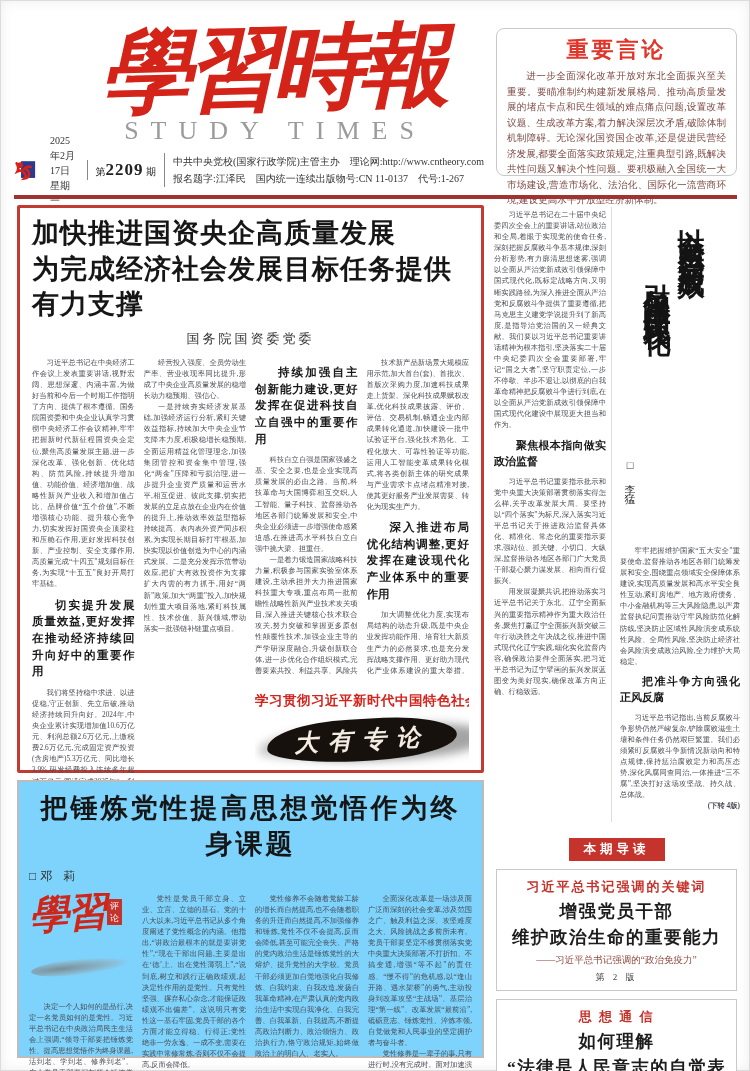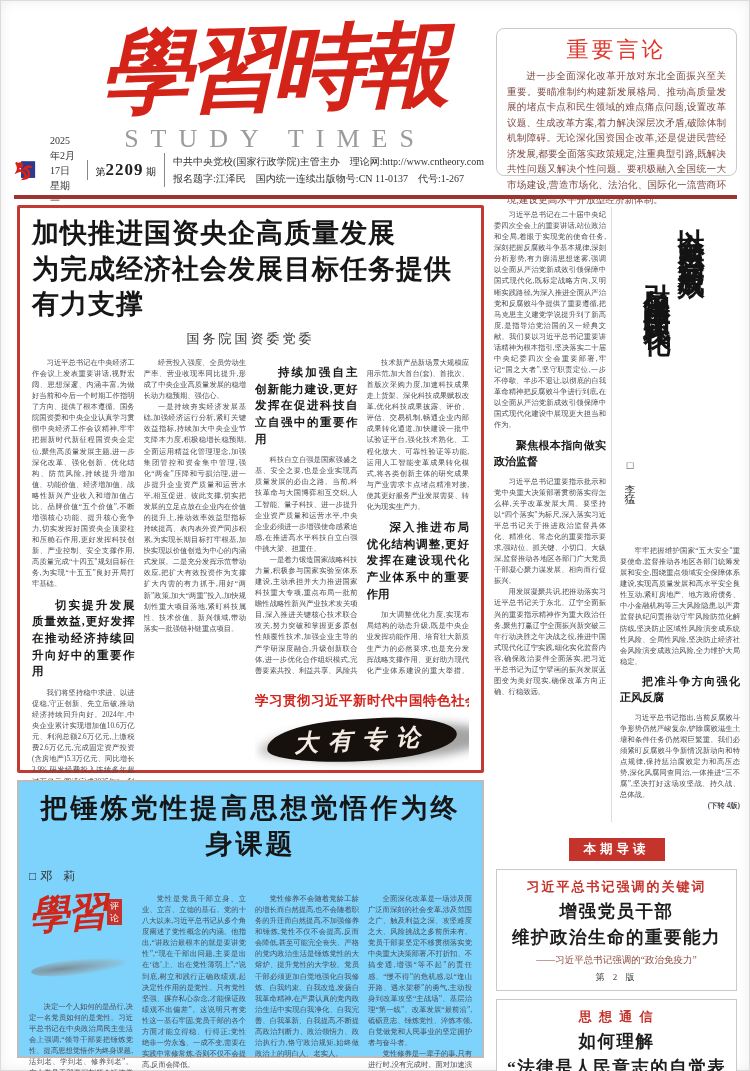--- a/index.html
+++ b/index.html
@@ -10,36 +10,36 @@
     box-shadow: inset 0 0 0 1px #dcdcdc, inset 0 0 14px rgba(0,0,0,.08);
   }
   
   .masthead-title {
     position:absolute; left:62px; top:14px; width:420px; height:118px;
     font-size:92px; line-height:110px; font-weight:bold; font-style:italic;
     color:#d42318; letter-spacing:-6px; text-align:center;
     transform:rotate(-1.5deg); white-space:nowrap;
   }
   .masthead-sub {
-    position:absolute; left:100px; top:124px; width:350px; text-align:center;
+    position:absolute; left:100px; top:116px; width:350px; text-align:center;
     font-size:26px; color:#9b9b9b; letter-spacing:12px; font-family:"Liberation Serif",serif;
   }
   .info-bar { position:absolute; left:14px; top:148px; width:470px; height:44px; display:flex; align-items:center; }
   .paper-logo { width:50px; height:42px; flex:0 0 aupx; margin-right:6px; }
   .date-block { text-align:left; font-size:10px; line-height:1.5; color:#333; padding:0 8px; }
   .issue-block { border-left:1px solid #888; padding:0 8px; font-size:10px; color:#222; white-space:nowrap; }
   .issue-number { font-size:17px; font-weight:bold; letter-spacing:1px; }
   .publisher-block { border-left:1px solid #888; padding:0 0 0 8px; font-size:10px; line-height:1.7; color:#333; white-space:nowrap; }
   .red-rule { position:absolute; left:14px; top:195px; width:723px; height:4px; background:#9e3330; }
   
   .remarks-box {
     position:absolute; left:496px; top:28px; width:241px; height:148px;
     border:1.5px solid #c9c9c9; border-radius:8px; background:#fff; padding:6px 10px; box-sizing:border-box;
   }
-  .remarks-title { text-align:center; color:#e1352a; font-size:22px; font-weight:normal;
+  .remarks-title { text-align:center; color:#e1352a; font-size:22px; font-weight:bold;
     font-family:"Liberation Sans",sans-serif; letter-spacing:3px; margin:0 0 3px 0; }
   .remarks-body { font-size:9.6px; line-height:1.62; color:#7b4a42; text-align:justify; text-indent:2em; margin:0; }
   
   .lead-box {
     position:absolute; left:17px; top:205px; width:467px; height:568px; box-sizing:border-box;
     border:3px solid #c23b33; border-radius:2px; background:#fff; padding:8px 12px 6px;
   }
   .lead-headline { text-align:left; font-size:27px; font-weight:bold; color:#161616; line-height:1.32; letter-spacing:1px; }
   .lead-byline { text-align:center; font-size:13px; color:#333; margin:7px 0 9px; letter-spacing:3px; }
   .lead-body {
@@ -151,21 +151,21 @@
         <p>习近平总书记在中央经济工作会议上发表重要讲话,视野宏阔、思想深邃、内涵丰富,为做好当前和今后一个时期工作指明了方向、提供了根本遵循。国务院国资委和中央企业认真学习贯彻中央经济工作会议精神,牢牢把握新时代新征程国资央企定位,聚焦高质量发展主题,进一步深化改革、强化创新、优化结构、防范风险,持续提升增加值、功能价值、经济增加值、战略性新兴产业收入和增加值占比、品牌价值“五个价值”,不断增强核心功能、提升核心竞争力,切实发挥好国资央企顶梁柱和压舱石作用,更好发挥科技创新、产业控制、安全支撑作用,高质量完成“十四五”规划目标任务,为实现“十五五”良好开局打牢基础。</p>
         <div class="sub-head">切实提升发展质量效益,更好发挥在推动经济持续回升向好中的重要作用</div>
         <p>我们将坚持稳中求进、以进促稳,守正创新、先立后破,推动经济持续回升向好。2024年,中央企业累计实现增加值10.6万亿元、利润总额2.6万亿元,上缴税费2.6万亿元,完成固定资产投资(含房地产)5.3万亿元、同比增长3.9%,研发经费投入连续多年超过万亿元,圆满完成2025年“一利五率”目标任务,为高质量完成全年经济社会发展目标任务打牢基础。</p>
       </div>
       <div class="lead-col span-rows">
         <p>经营投入强度、全员劳动生产率、营业收现率同比提升,形成了中央企业高质量发展的稳增长动力稳预期、强信心。</p>
         <p>一是持续夯实经济发展基础,加强经济运行分析,紧盯关键效益指标,持续加大中央企业节支降本力度,积极稳增长稳预期,全面运用精益化管理理念,加强集团管控和资金集中管理,强化“两金”压降和亏损治理,进一步提升企业资产质量和运营水平,相互促进、彼此支撑,切实把发展的立足点放在企业内在价值的提升上,推动效率效益型指标持续提高、表内表外资产同步积累,为实现长期目标打牢根基,加快实现以价值创造为中心的内涵式发展。二是充分发挥示范带动效应,把扩大有效投资作为支撑扩大内需的有力抓手,用好“两新”政策,加大“两重”投入,加快规划性重大项目落地,紧盯科技属性、技术价值、新兴领域,带动落实一批强链补链重点项目。</p>
       </div>
       <div class="lead-col">
         <div class="sub-head">持续加强自主创新能力建设,更好发挥在促进科技自立自强中的重要作用</div>
-        <p>科技自立自强是国家强盛之基、安全之要,也是企业实现高质量发展的必由之路。当前,科技革命与大国博弈相互交织,人工智能、量子科技、进一步提升企业资产质量和运营水平,中央企业必须进一步增强使命感紧迫感,在推进高水平科技自立自强中挑大梁、担重任。</p>
+        <p>科技自立自强是国家强盛之基、安全之要,也是企业实现高质量发展的必由之路。当前,科技革命与大国博弈相互交织,人工智能、量子科技、监督推动各地区各部门统筹发展和安全,中央企业必须进一步增强使命感紧迫感,在推进高水平科技自立自强中挑大梁、担重任。</p>
         <p>一是着力锻造国家战略科技力量,积极参与国家实验室体系建设,主动承担并大力推进国家科技重大专项,重点布局一批前瞻性战略性新兴产业技术攻关项目,深入推进关键核心技术联合攻关,努力突破和掌握更多原创性颠覆性技术,加强企业主导的产学研深度融合,升级创新联合体,进一步优化合作组织模式,完善要素共投、利益共享、风险共担机制,不断增强创新合力,建立科技型企业梯度培育体系,着力打造科技领军企业和专精特新企业,吸引集聚国家战略人才力量,以创新创造为导向,在科研人员中开辟多种形式中长期激励,落实容错纠错尽职免责机制,让企业创新创造活力不断迸发、充分涌流。</p>
       </div>
       <div class="lead-col">
         <p>技术新产品新场景大规模应用示范,加大首台(套)、首批次、首版次采购力度,加速科技成果走上货架。深化科技成果赋权改革,优化科技成果披露、评价、评估、交易机制,畅通企业内部成果转化通道,加快建设一批中试验证平台,强化技术熟化、工程化放大、可靠性验证等功能,运用人工智能变革成果转化模式,将各类创新主体的研究成果与产业需求卡点堵点精准对接,使其更好服务产业发展需要、转化为现实生产力。</p>
         <div class="sub-head">深入推进布局优化结构调整,更好发挥在建设现代化产业体系中的重要作用</div>
         <p>加大调整优化力度,实现布局结构的动态升级,既是中央企业发挥功能作用、培育壮大新质生产力的必然要求,也是充分发挥战略支撑作用、更好助力现代化产业体系建设的重大举措。(下转2版)</p>
       </div>
       <div class="banner-cell">
         <div class="banner-slogan">学习贯彻习近平新时代中国特色社会主义思想</div>
         <div class="banner-stamp">大有专论</div>

